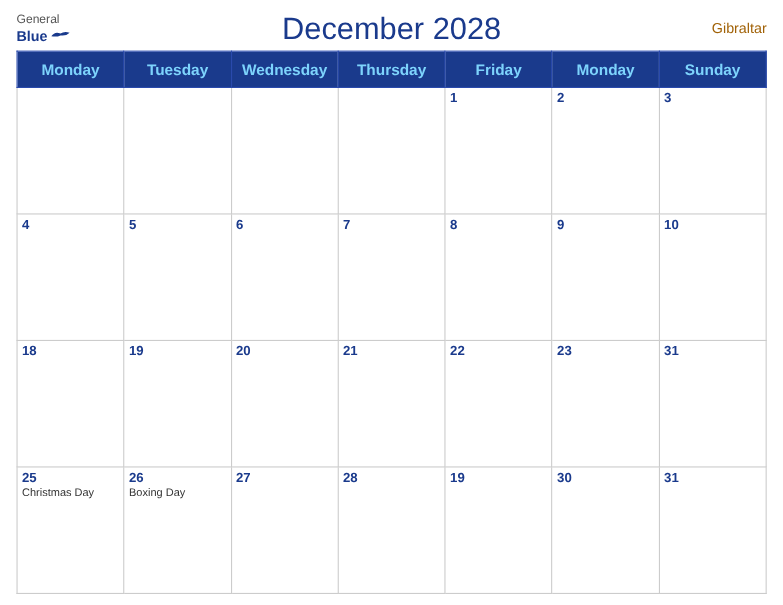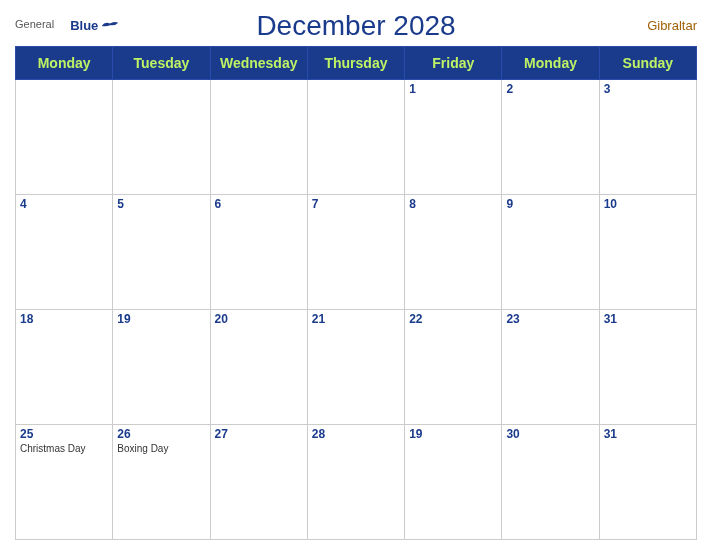--- a/index.html
+++ b/index.html
@@ -32,21 +32,20 @@
       font-size: 11px;
     }
     .logo-general {
       color: #555;
       font-size: 11px;
     }
     .logo-blue {
       color: #1a3a8c;
       font-weight: bold;
       font-size: 13px;
-      margin-left: 16px;
     }
     .logo-bird {
       width: 20px;
       height: 14px;
     }
 
     .main-title {
       font-size: 28px;
       color: #1a3a8c;
       font-weight: normal;
@@ -62,21 +61,21 @@
     }
 
     .calendar {
       width: 100%;
       border-collapse: collapse;
       flex: 1;
     }
 
     .calendar thead tr th {
       background-color: #1a3a8c;
-      color: #bef264;
+      color: #7dd3fc;
       font-size: 14px;
       font-weight: bold;
       padding: 8px 4px;
       text-align: center;
       border: 1px solid #2a4aac;
     }
 
     .calendar tbody tr td {
       border: 1px solid #ccc;
       vertical-align: top;
@@ -98,21 +97,21 @@
       display: block;
       margin-top: 2px;
     }
 
     .empty-cell {
       background: #fff;
     }
 
     .logo-container {
       display: flex;
-      flex-direction: row;
+      flex-direction: column;
       align-items: flex-start;
       line-height: 1.2;
     }
   </style>
 </head>
 <body>
 
 <div class="header-top">
   <div class="logo">
     <div class="logo-container">

